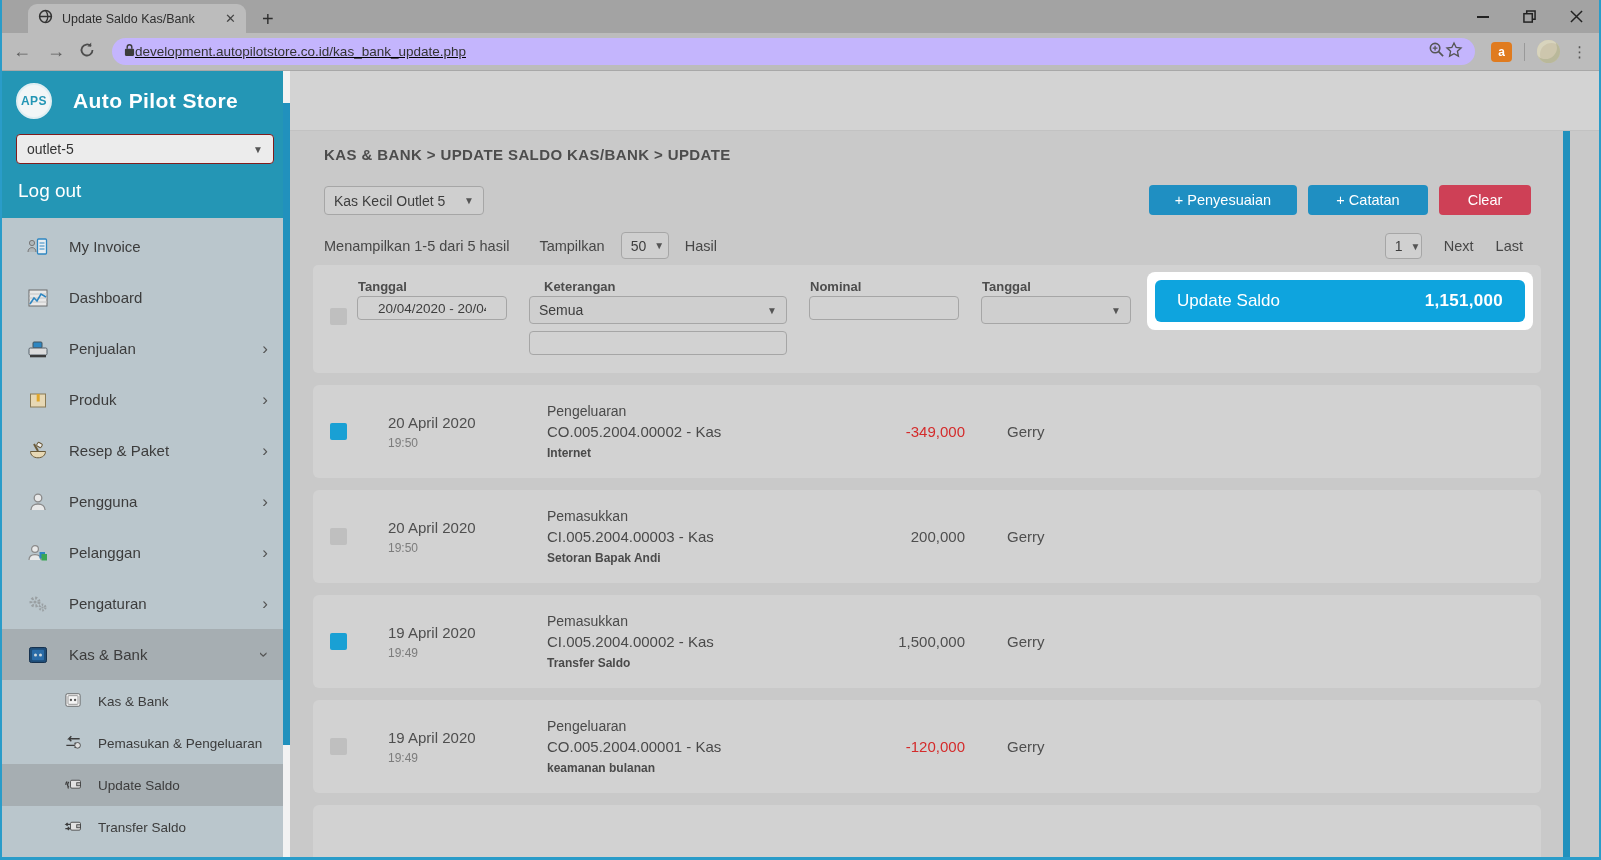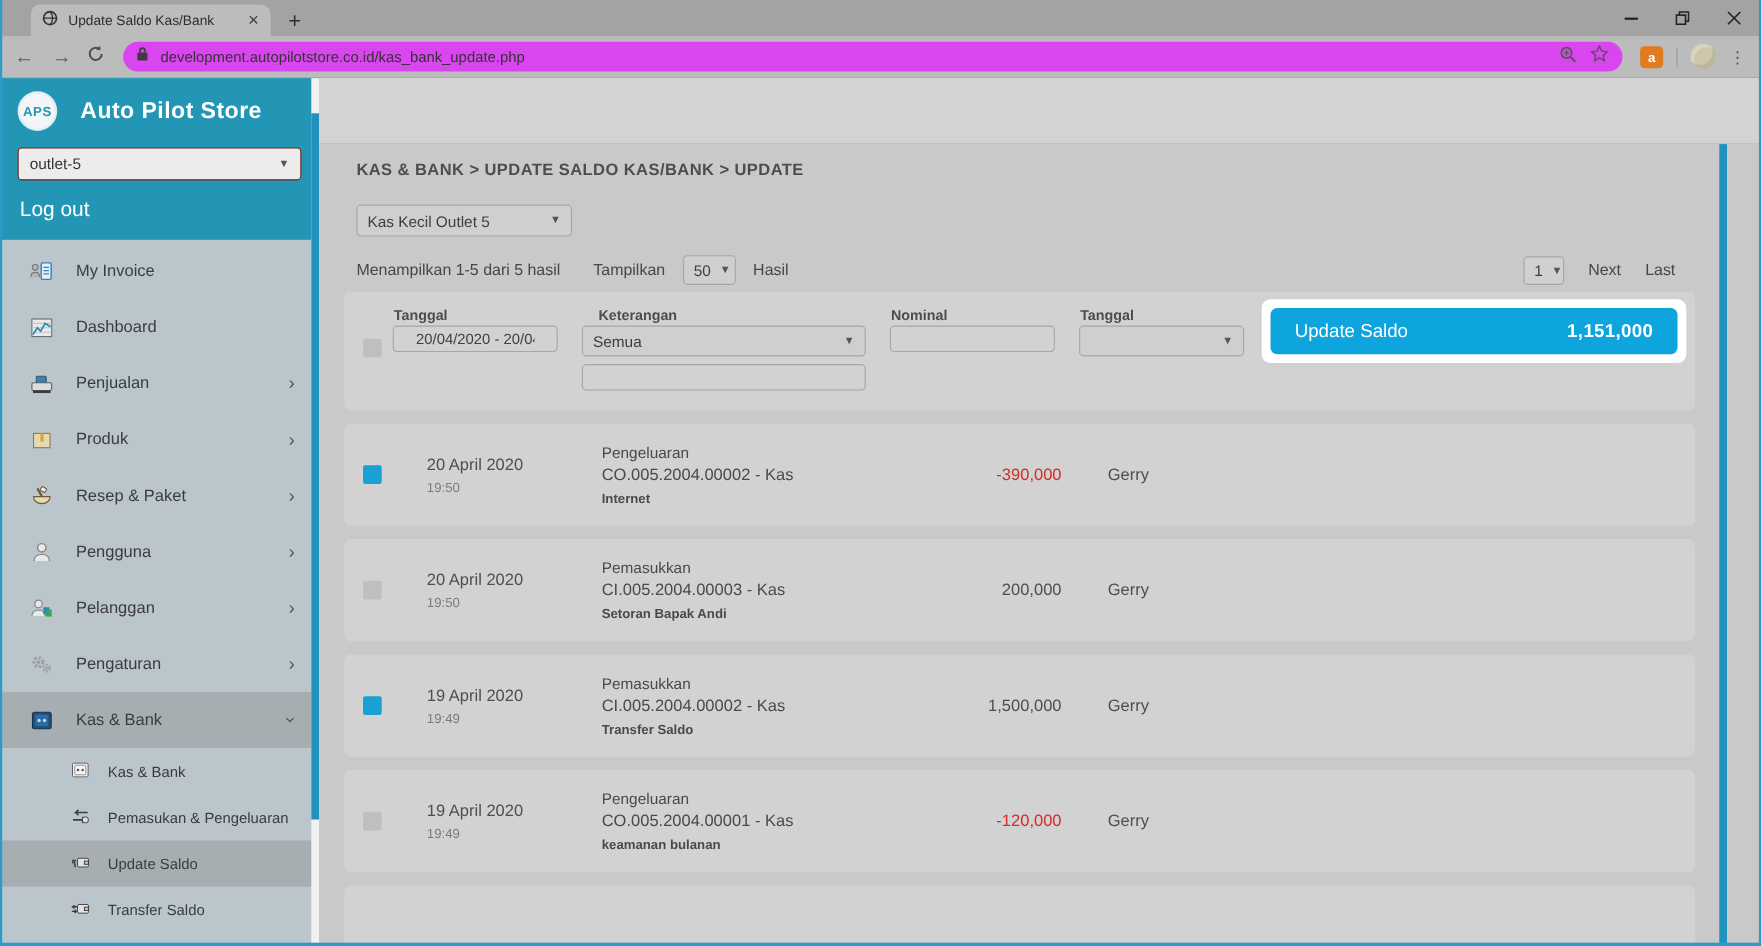--- a/index.html
+++ b/index.html
@@ -11,21 +11,21 @@
   .tabstrip { height:33px; background:#a3a3a3; display:flex; align-items:flex-end; position:relative; }
   .tab { width:218px; height:29px; margin-left:28px; background:#bcbcbc; border-radius:9px 9px 0 0; display:flex; align-items:center; gap:9px; padding:0 10px; }
   .tab-title { font-size:12.5px; color:#2e2e2e; white-space:nowrap; overflow:hidden; flex:1; }
   .tab-x { color:#444; font-size:13px; cursor:default; }
   .newtab { color:#2e2e2e; font-size:20px; margin:0 0 4px 16px; line-height:1; }
   .win-controls { position:absolute; right:8px; top:0; height:33px; display:flex; align-items:center; gap:34px; padding-right:10px; }
   .win-controls svg, .win-min { display:block; }
   .win-min { width:12px; height:2px; background:#222; }
   .toolbar { height:38px; background:#bcbcbc; display:flex; align-items:center; padding:0 10px; gap:10px; border-bottom:1px solid #a8a8a8; }
   .nav-ic { font-size:18px; color:#5d5d5d; width:24px; text-align:center; }
-  .urlbar { flex:1; height:27px; background:#d946ef; border-radius:14px; display:flex; align-items:center; gap:11px; padding:0 12px; margin:0 6px; }
+  .urlbar { flex:1; height:27px; background:#c4b5fd; border-radius:14px; display:flex; align-items:center; gap:0; padding:0 12px; margin:0 6px;text-decoration:underline; }
   .url-text { font-size:13.5px; color:#333; flex:1; }
   .toolbar-right { display:flex; align-items:center; gap:12px; padding-right:4px; }
   .ext-bag { width:21px; height:20px; background:#e07b1f; border-radius:4px; color:#fff; font-size:12px; font-weight:bold; display:flex; align-items:center; justify-content:center; }
   .tb-divider { width:1px; height:18px; background:#999; }
   .avatar { width:23px; height:23px; border-radius:50%; background:#cdc6ad; box-shadow:inset -3px -4px 0 #b9b89a, inset 3px 3px 0 #d8d4bd; }
   .dots { font-size:15px; color:#555; }
 
   
   .app { position:absolute; top:71px; left:0; right:0; bottom:0; display:flex; }
 
@@ -47,21 +47,21 @@
   .submenu-item.active { background:#a6aeb2; }
   .side-scroll-track { position:absolute; top:0; right:0; width:7px; height:100%; background:#f2f2f2; }
   .side-scroll-thumb { position:absolute; top:32px; right:0; width:7px; height:642px; background:#2191bd; }
 
   
   .content { flex:1; position:relative; background:#c9c9c9; overflow:hidden; }
   .content-topbar { height:60px; background:#d3d3d3; border-bottom:1px solid #c2c2c2; }
   .breadcrumb { position:absolute; top:75px; left:34px; font-size:15px; font-weight:bold; color:#4d4d4d; letter-spacing:.4px; }
   .select-box { background:#cfcfcf; border:1px solid #a6a6a6; border-radius:4px; display:flex; align-items:center; justify-content:space-between; padding:0 9px; font-size:14px; color:#3e3e3e; }
   .sel-arrow { font-size:10px; color:#555; margin-left:8px; }
-  .account-select { position:absolute; top:115px; left:34px; width:196px; height:29px; }
+  .account-select { position:absolute; top:115px; left:34px; width:160px; height:29px; }
   .btn-group { position:absolute; top:114px; right:70px; display:flex; gap:11px; }
   .btn { height:30px; border:none; border-radius:4px; color:#fff; font-size:14.5px; font-family:inherit; display:flex; align-items:center; justify-content:center; }
   .btn-blue { background:#1f8fc2; width:148px; }
   .btn-blue2 { background:#1f8fc2; width:120px; }
   .btn-red { background:#ce4056; width:92px; }
   .results-row { position:absolute; top:161px; left:34px; display:flex; align-items:center; gap:16px; font-size:14.5px; color:#474747; }
   .page-size-select { width:48px; height:27px; }
   .pagination { position:absolute; top:162px; right:78px; display:flex; align-items:center; gap:22px; font-size:14.5px; color:#474747; }
   .page-select { width:37px; height:26px; background:#d0d0d0; }
 
@@ -336,20 +336,25 @@
   <div class="content">
     <div class="content-topbar"></div>
 
     <div class="breadcrumb">KAS &amp; BANK &gt; UPDATE SALDO KAS/BANK &gt; UPDATE</div>
 
     <div class="select-box account-select">
       <span>Kas Kecil Outlet 5</span>
         <span class="sel-arrow">▼</span>
     </div>
 
+    <div class="btn-group">
+      <button class="btn btn-blue">+ Penyesuaian</button>
+      <button class="btn btn-blue2">+ Catatan</button>
+      <button class="btn btn-red">Clear</button>
+    </div>
 
     <div class="results-row">
       <span>Menampilkan 1-5 dari 5 hasil</span>
       <span style="margin-left:14px;">Tampilkan</span>
       <span class="select-box page-size-select">
         <span>50</span>
           <span class="sel-arrow">▼</span>
       </span>
       <span>Hasil</span>
     </div>
@@ -397,21 +402,21 @@
       <span class="cb checked"></span>
       <div class="rc-date">
           <div class="d">20 April 2020</div>
           <div class="t">19:50</div>
         </div>
       <div class="rc-ket">
           <div class="type">Pengeluaran</div>
           <div class="code">CO.005.2004.00002 - Kas</div>
           <div class="note">Internet</div>
         </div>
-      <div class="rc-amount amount neg">-390,000</div>
+      <div class="rc-amount amount neg">-349,000</div>
       <div class="rc-creator">Gerry</div>
     </div>
 
     <div class="row-card" style="top:419px;">
       <span class="cb"></span>
       <div class="rc-date">
           <div class="d">20 April 2020</div>
           <div class="t">19:50</div>
         </div>
       <div class="rc-ket">

